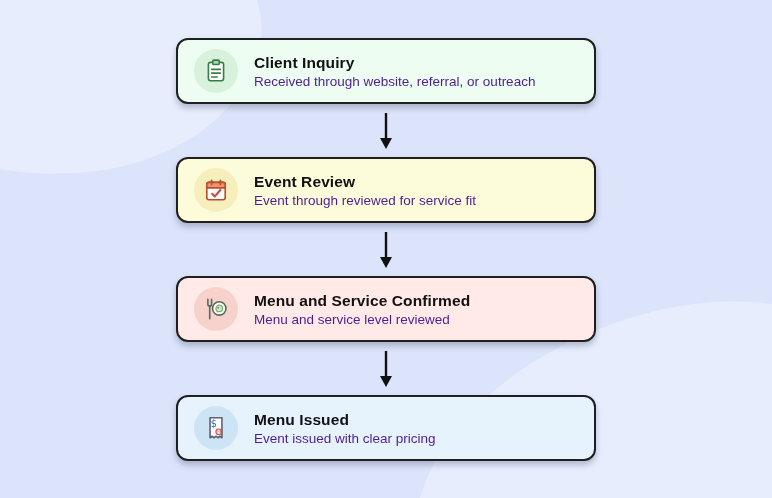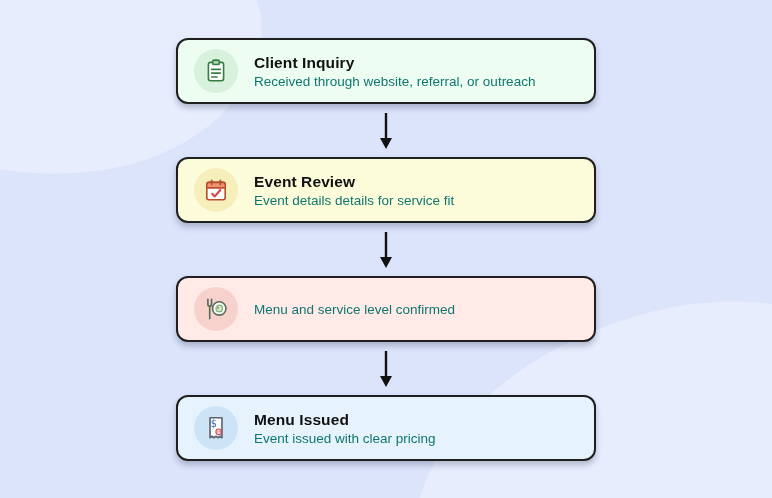--- a/index.html
+++ b/index.html
@@ -60,21 +60,21 @@
   .texts { display: flex; flex-direction: column; }
   .title {
     font-size: 15.5px;
     font-weight: 700;
     color: #111111;
     letter-spacing: 0.1px;
     margin-bottom: 2px;
   }
   .desc {
     font-size: 13.5px;
-    color: #0f766e;
+    color: #4c1d95;
   }
   .arrow {
     height: 53px;
     display: flex;
     align-items: center;
     justify-content: center;
   }
 </style>
 </head>
 <body>
@@ -112,21 +112,21 @@
       <svg viewBox="0 0 24 24" fill="none" stroke-linecap="round" stroke-linejoin="round">
         <rect x="3.5" y="5" width="17" height="16" rx="2" fill="#ffffff" stroke="#b5502f" stroke-width="1.5"></rect>
         <path d="M3.5 7 a2 2 0 0 1 2-2 h13 a2 2 0 0 1 2 2 v3 h-17 z" fill="#f2916d" stroke="#b5502f" stroke-width="1.5"></path>
         <line x1="8" y1="3" x2="8" y2="7" stroke="#b5502f" stroke-width="1.5"></line>
         <line x1="16" y1="3" x2="16" y2="7" stroke="#b5502f" stroke-width="1.5"></line>
         <path d="M8.5 15.5 l2.4 2.4 L16 12" stroke="#d64545" stroke-width="2"></path>
       </svg>
     </div>
     <div class="texts">
       <div class="title">Event Review</div>
-      <div class="desc">Event details details for service fit</div>
+      <div class="desc">Event through reviewed for service fit</div>
     </div>
   </div>
 
   <div class="arrow">
     <svg width="16" height="36" viewBox="0 0 16 36">
       <line x1="8" y1="0" x2="8" y2="26" stroke="#111111" stroke-width="2.4"></line>
       <polygon points="2,25 14,25 8,36" fill="#111111"></polygon>
     </svg>
   </div>
 
@@ -134,21 +134,22 @@
     <div class="icon-circle" style="background-color: rgb(247, 210, 204);">
       <svg viewBox="0 0 24 24" fill="none" stroke-linecap="round" stroke-linejoin="round">
         <circle cx="15" cy="11.5" r="6.2" fill="#ffffff" stroke="#5a6b5a" stroke-width="1.5"></circle>
         <circle cx="15" cy="11.5" r="3" fill="#cdeccd" stroke="#7cb27c" stroke-width="1.2"></circle>
         <circle cx="14" cy="10.8" r="0.9" fill="#d66a5a"></circle>
         <path d="M4.5 3 v4.5 a1.7 1.7 0 0 0 3.4 0 V3" stroke="#5a6b5a" stroke-width="1.5"></path>
         <line x1="6.2" y1="9.5" x2="6.2" y2="21" stroke="#5a6b5a" stroke-width="1.5"></line>
       </svg>
     </div>
     <div class="texts">
-      <div class="desc">Menu and service level confirmed</div>
+      <div class="title">Menu and Service Confirmed</div>
+      <div class="desc">Menu and service level reviewed</div>
     </div>
   </div>
 
   <div class="arrow">
     <svg width="16" height="36" viewBox="0 0 16 36">
       <line x1="8" y1="0" x2="8" y2="26" stroke="#111111" stroke-width="2.4"></line>
       <polygon points="2,25 14,25 8,36" fill="#111111"></polygon>
     </svg>
   </div>
 

